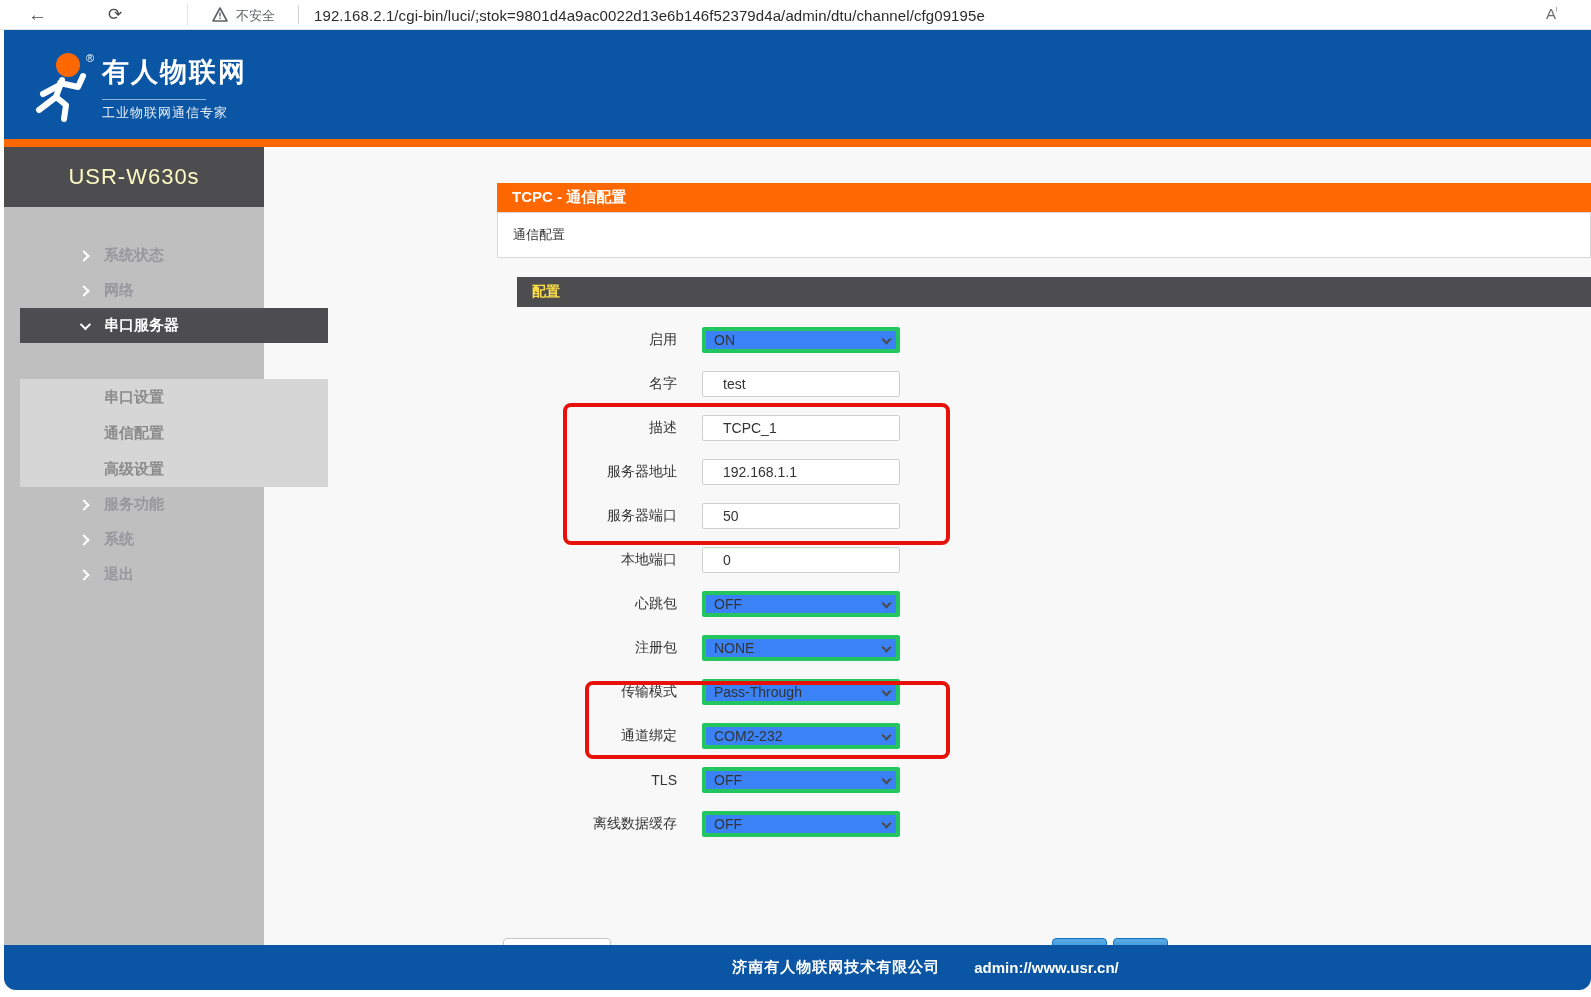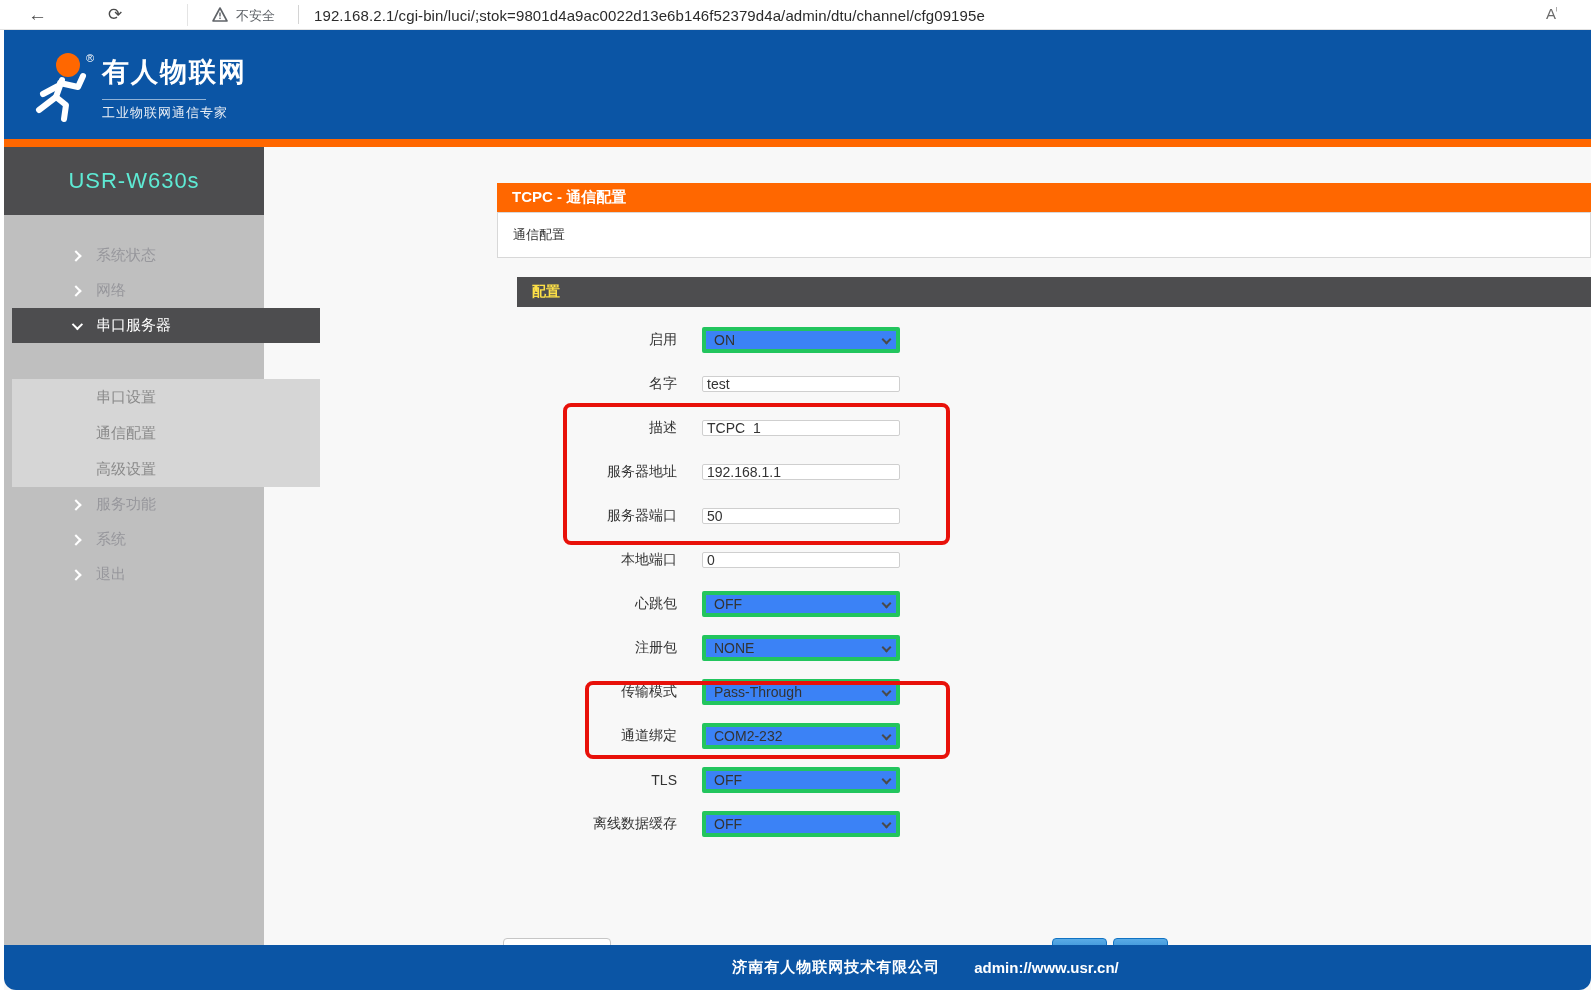--- a/index.html
+++ b/index.html
@@ -28,23 +28,23 @@
   .app-header { position: absolute; top: 0; left: 0; width: 1587px; height: 109px; background: #0b55a5; }
   .orange-strip { position: absolute; top: 109px; left: 0; width: 1587px; height: 8px; background: #ff6700; }
   .logo-wrap { position: absolute; top: 20px; left: 22px; width: 78px; height: 74px; }
   .brand-block { position: absolute; top: 24px; left: 98px; color: #fff; }
   .brand-title { font-size: 27px; font-weight: bold; letter-spacing: 2px; }
   .brand-rule { width: 104px; height: 1px; background: rgba(255,255,255,.55); margin: 9px 0 4px 0; }
   .brand-subtitle { font-size: 13px; letter-spacing: 1px; color: #e9eef5; }
 
   
   .sidebar { position: absolute; top: 117px; left: 0; width: 260px; height: 828px; background: #bfbfbf; }
-  .sidebar-header { position: absolute; top: 0; left: 0; width: 260px; height: 68px; background: #4d4d4f;
-    color: #5eead4; font-size: 22px; letter-spacing: 1px; display: flex; align-items: center; justify-content: center; }
-  .menu { position: absolute; top: 91px; left: 8px; width: 308px; }
+  .sidebar-header { position: absolute; top: 0; left: 0; width: 260px; height: 60px; background: #4d4d4f;
+    color: #fef9c3; font-size: 22px; letter-spacing: 1px; display: flex; align-items: center; justify-content: center; }
+  .menu { position: absolute; top: 91px; left: 16px; width: 308px; font-weight: bold; }
   .menu-item { height: 35px; display: flex; align-items: center; font-size: 15px; color: #97979c; cursor: pointer; }
   .menu-item .chev { margin-left: 60px; margin-right: 16px; }
   .menu-item .mi-label { flex: 0 0 auto; }
   .menu-item.active { background: #4d4d4f; color: #fff; }
   .submenu { background: #d6d6d6; margin-top: 36px; }
   .submenu .menu-item { height: 36px; color: #8a8a8a; padding-left: 84px; }
   .chev { width: 8px; height: 8px; border-right: 2px solid #fff; border-bottom: 2px solid #fff; display: inline-block; }
   .chev-right { transform: rotate(-45deg); }
   .chev-down { transform: rotate(45deg) translateY(-2px); }
 
@@ -53,22 +53,22 @@
     color: #fff; font-size: 15px; font-weight: bold; display: flex; align-items: center; padding-left: 15px; }
   .page-subtitle-box { position: absolute; top: 182px; left: 493px; width: 1094px; height: 46px; background: #fff;
     border: 1px solid #d8d8d8; display: flex; align-items: center; padding-left: 15px; font-size: 13px; color: #333; }
   .section-bar { position: absolute; top: 247px; left: 513px; width: 1094px; height: 30px; background: #4d4d4f;
     color: #fde047; font-size: 14px; font-weight: bold; display: flex; align-items: center; padding-left: 15px; }
 
   .form { position: absolute; top: 297px; left: 413px; width: 520px; }
   .form-row { height: 26px; margin-bottom: 18px; display: flex; align-items: center; }
   .form-label { width: 260px; text-align: right; font-size: 14px; color: #333; padding-right: 0; }
   .form-control-wrap { margin-left: 25px; position: relative; width: 198px; }
-  .text-input { width: 198px; height: 16px; border: 1px solid #cfcfcf; border-radius: 2px; background: #fff;
-    font-size: 14px; color: #333; padding: 0 4px; font-family: "Liberation Sans", "DejaVu Sans", sans-serif; }
+  .text-input { width: 198px; height: 26px; border: 1px solid #cfcfcf; border-radius: 2px; background: #fff;
+    font-size: 14px; color: #333; padding: 0 20px; font-family: "Liberation Sans", "DejaVu Sans", sans-serif; }
   .select-box { width: 198px; height: 26px; border: 4px solid #22c55e; border-radius: 2px; background: #3b82f6;
     font-size: 14px; color: #333; display: flex; align-items: center; padding: 0 8px; cursor: pointer; }
   .select-chev { position: absolute; right: 10px; top: 9px; width: 7px; height: 7px;
     border-right: 2px solid #4a4a4a; border-bottom: 2px solid #4a4a4a; transform: rotate(45deg); pointer-events: none; }
 
   .highlight-box { position: absolute; border: 4px solid #e8110a; border-radius: 8px; pointer-events: none; }
   .hl-1 { top: 373px; left: 559px; width: 387px; height: 142px; }
   .hl-2 { top: 651px; left: 581px; width: 365px; height: 78px; }
 
   

